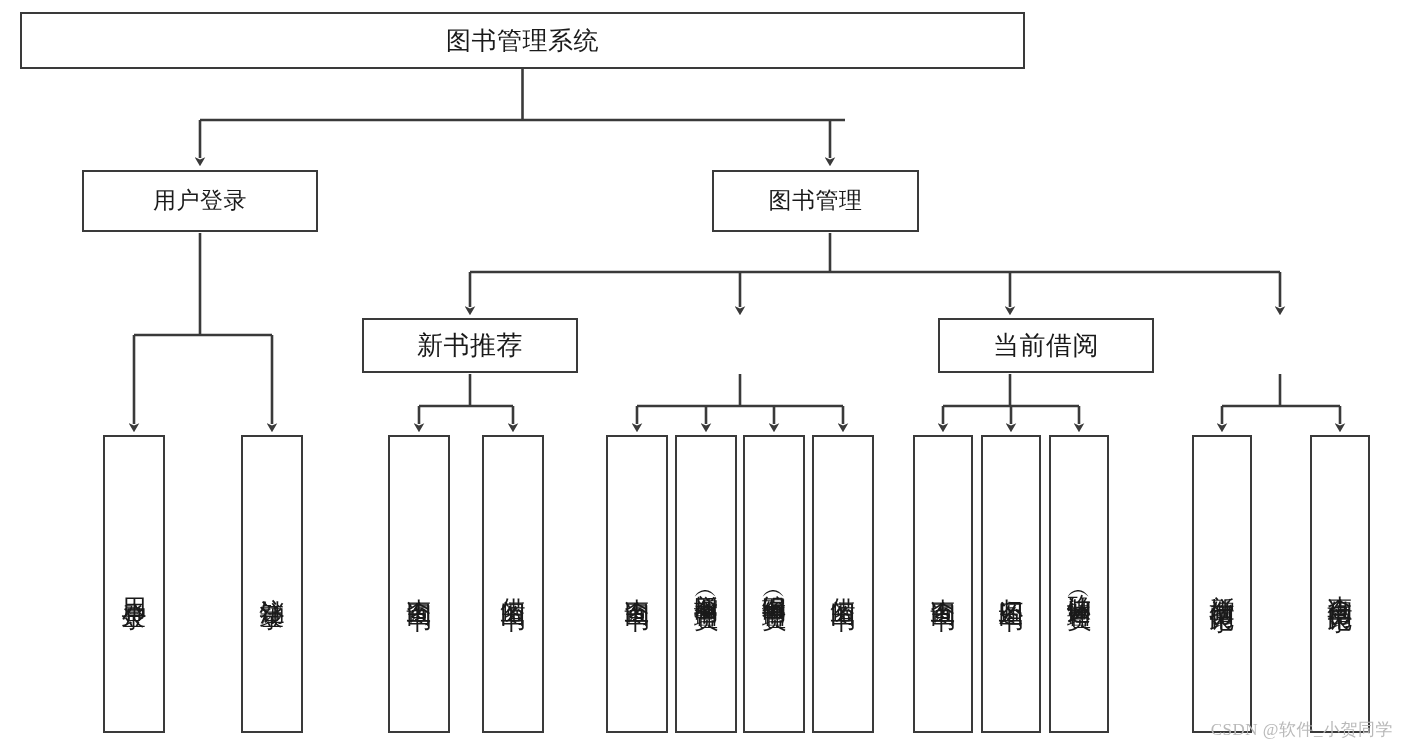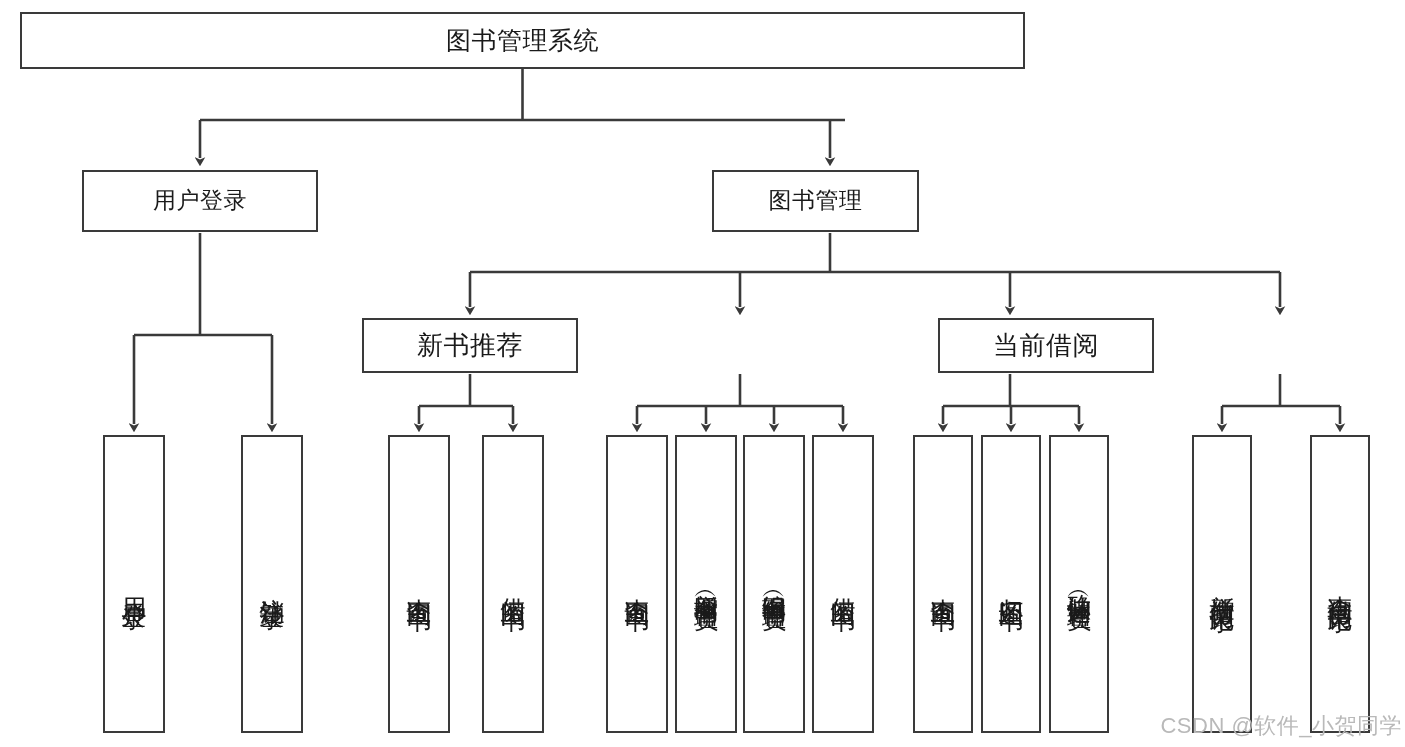--- a/index.html
+++ b/index.html
@@ -61,28 +61,28 @@
     white-space:pre;
     max-height:100%;
   }
   .node.leaf.longtext .label{
     font-size:24px;
     letter-spacing:2px;
   }
   
   #watermark{
     position:absolute;
-    right:3px;
+    right:12px;
     bottom:6px;
-    font-size:22px;
+    font-size:17px;
     color:#b9b9b9;
     letter-spacing:0.5px;
     z-index:5;
     white-space:nowrap;
-    font-family:Liberation Sans, sans-serif;
+    font-family:Liberation Serif, serif;
   }
 </style>
 </head>
 <body>
 
 <div id="canvas">
 
   <svg id="wires" viewBox="0 0 1405 747" width="1405" height="747" aria-hidden="true">
     <defs>
       <marker id="arrow" viewBox="0 0 12 14" refX="1" refY="7" markerWidth="9" markerHeight="11" orient="auto-start-reverse" markerUnits="userSpaceOnUse">

